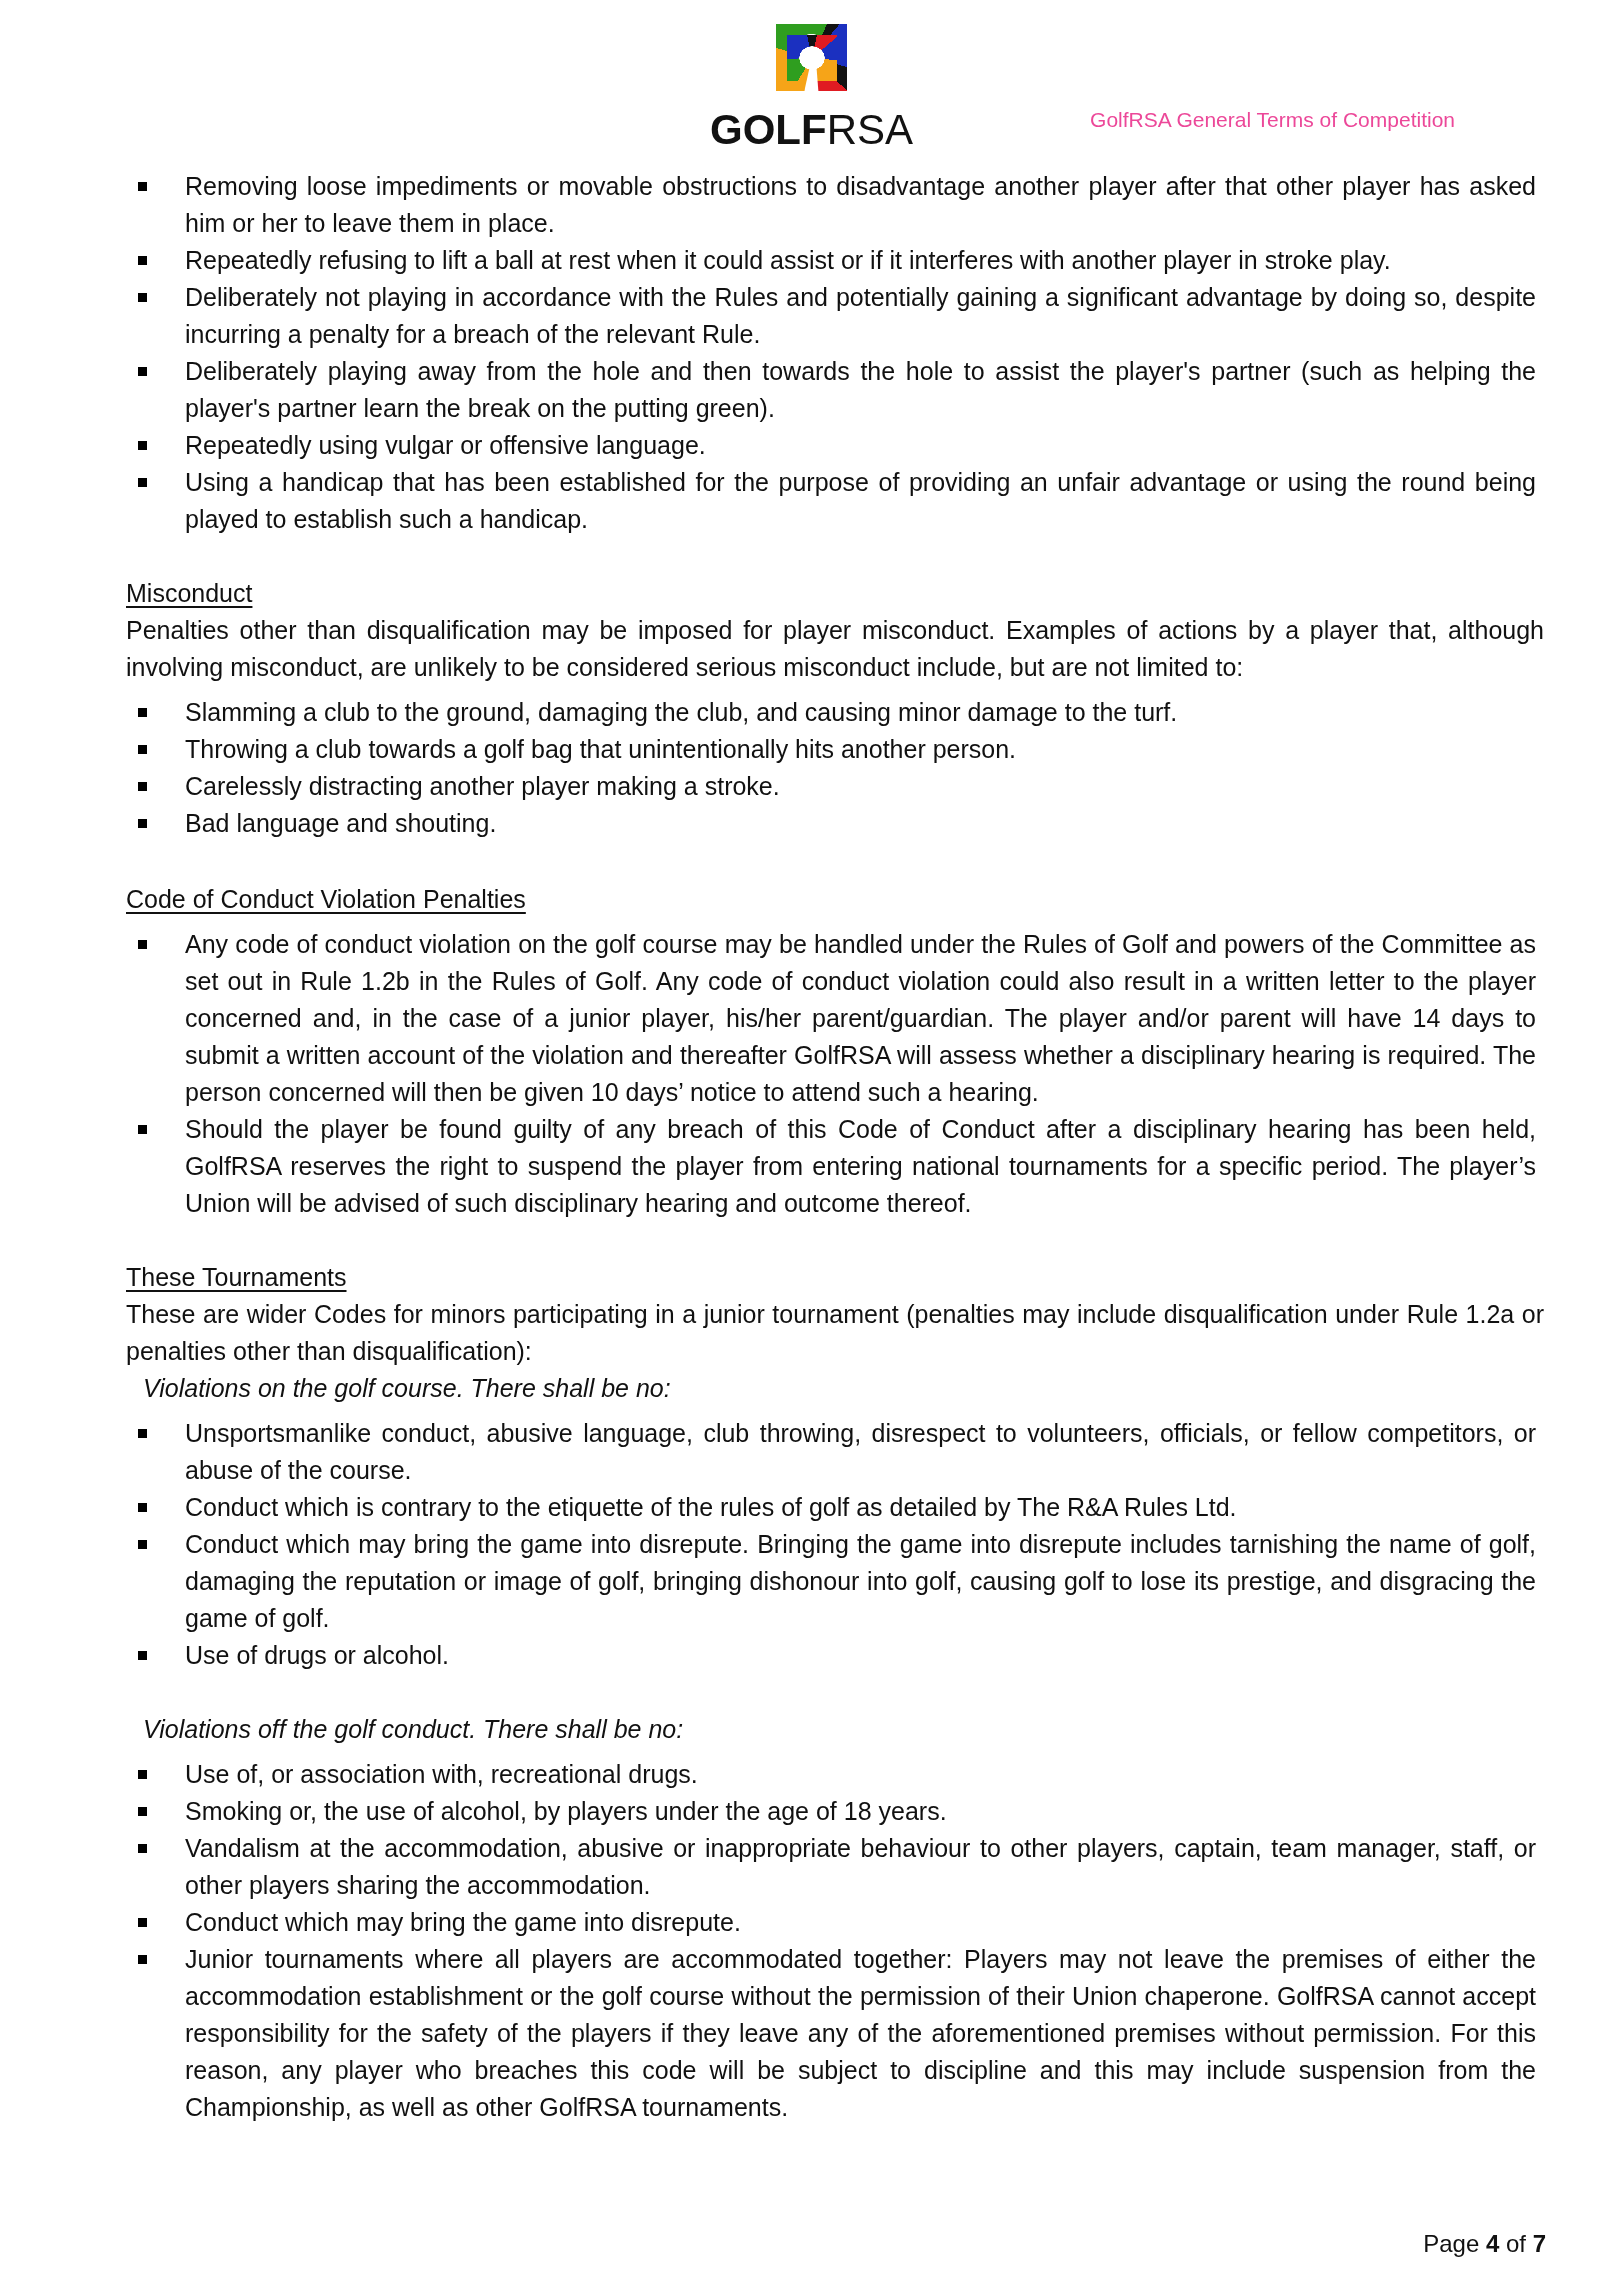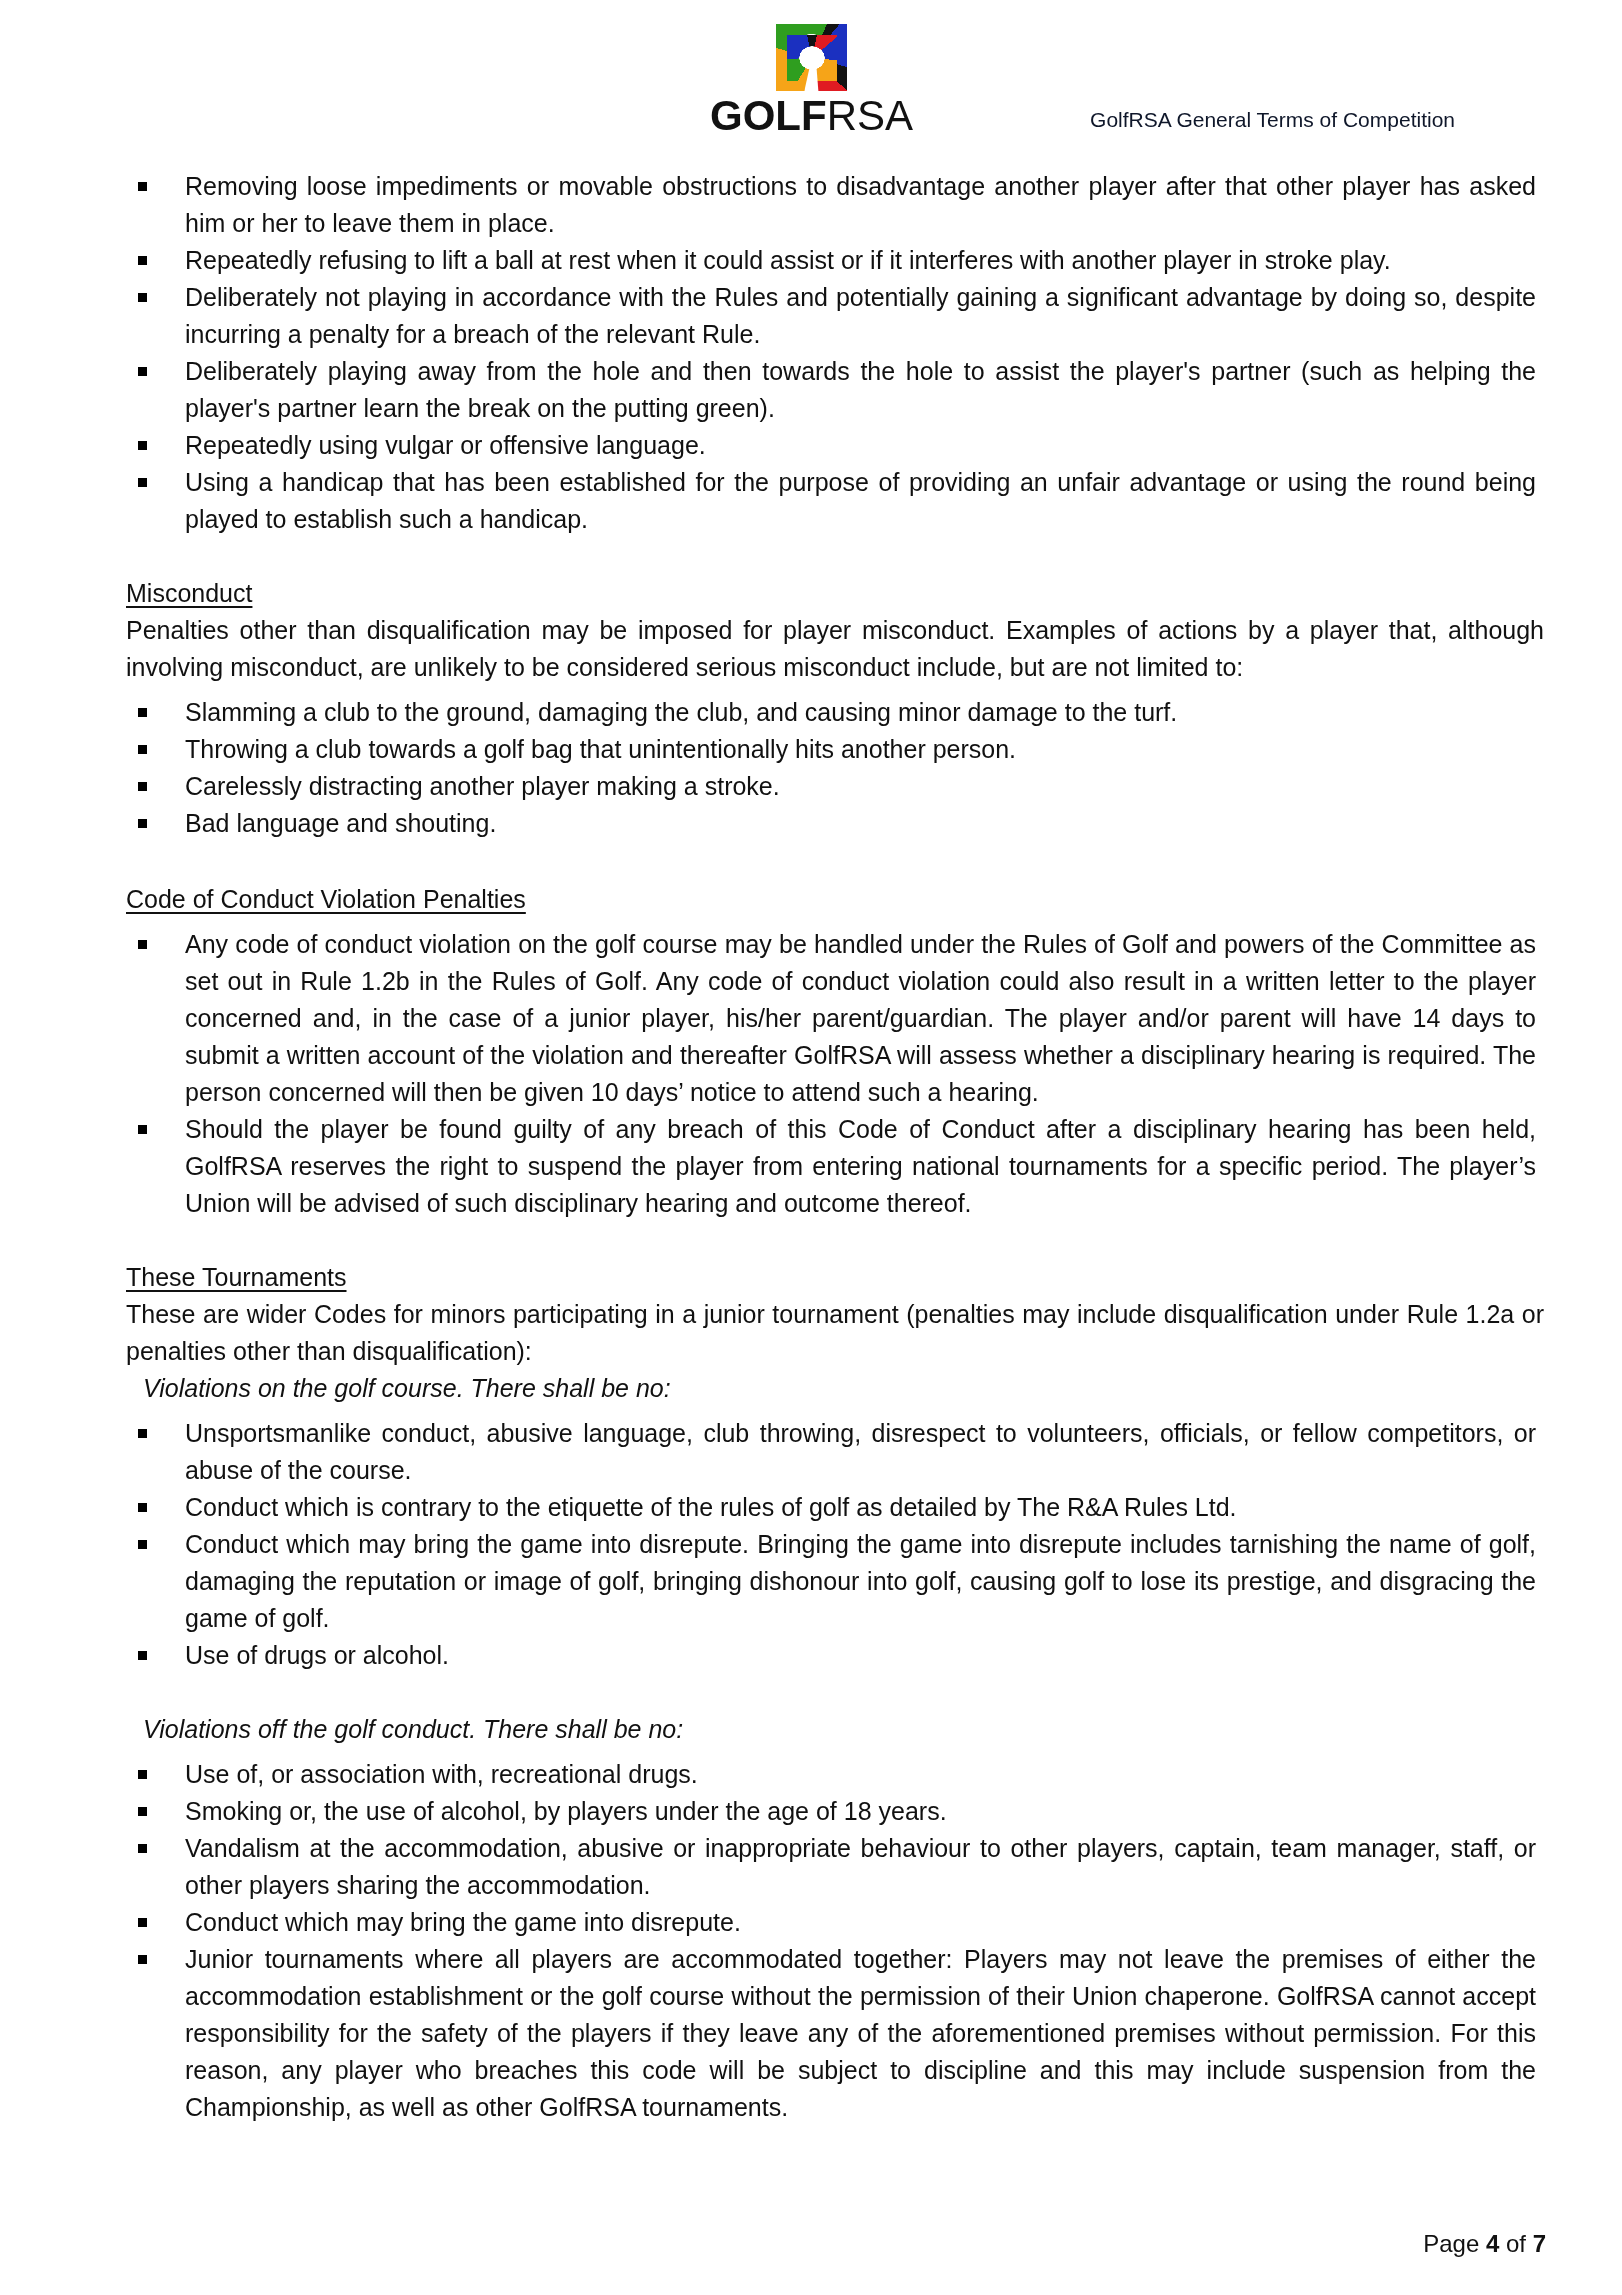--- a/index.html
+++ b/index.html
@@ -30,26 +30,26 @@
       #f6a418 187deg 212deg, #2f9e1f 212deg 268deg, #1b30c0 268deg 348deg,
       #121212 348deg 360deg);
     -webkit-mask:radial-gradient(closest-side, transparent 0 50%, #000 51%);
             mask:radial-gradient(closest-side, transparent 0 50%, #000 51%);
   }
   .ring-notch {
     position:absolute; bottom:-1.6px; left:50%; width:14.6px; height:37px;
     background:#ffffff; transform:translateX(-46%) rotate(4deg);
     clip-path:polygon(38% 0, 62% 0, 100% 100%, 0% 100%);
   }
-  .logo-text { margin-top:4px; font-size:42px; line-height:42px; letter-spacing:0; color:#121212; white-space:nowrap; }
+  .logo-text { margin-top:18px; font-size:42px; line-height:42px; letter-spacing:0; color:#121212; white-space:nowrap; }
   .lt-bold  { font-weight:700; }
   .lt-light { font-weight:400; }
 
   
-  .doc-header { position:absolute; top:108px; right:168px; font-size:21px; line-height:24px; color:#0f172a; }
+  .doc-header { position:absolute; top:108px; right:168px; font-size:21px; line-height:24px; color:#ec4899; }
   .doc-footer { position:absolute; top:2232px; right:77px;  font-size:24px; line-height:24px; color:#111; }
   .doc-footer .num { font-weight:700; }
 
   
   .content {
     position:absolute; left:126px; top:160px; width:1418px;
     font-size:25px; line-height:37px;
   }
   .para { text-align:justify; }
   .heading-row { margin-top:37px; }

